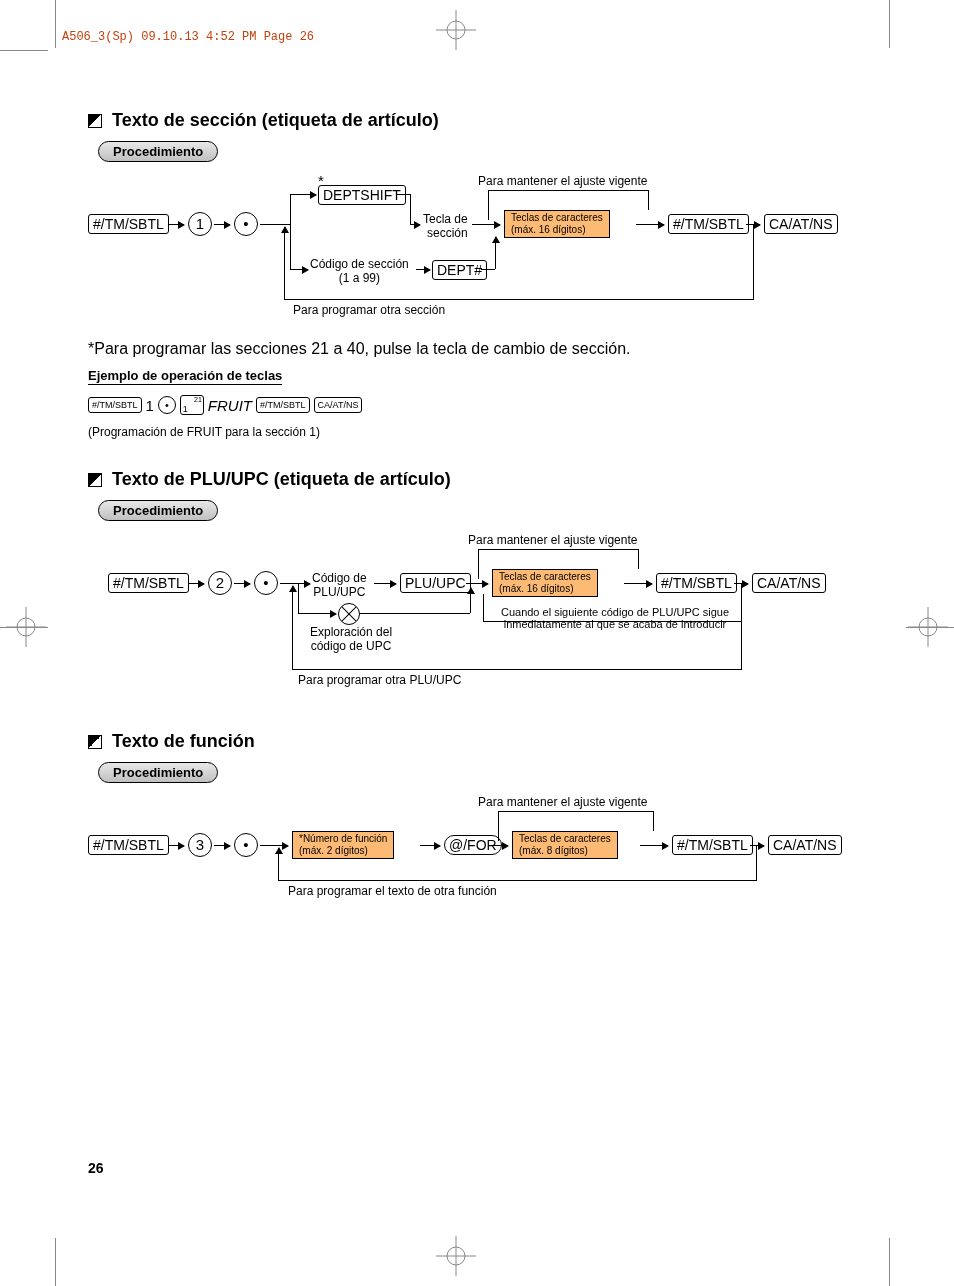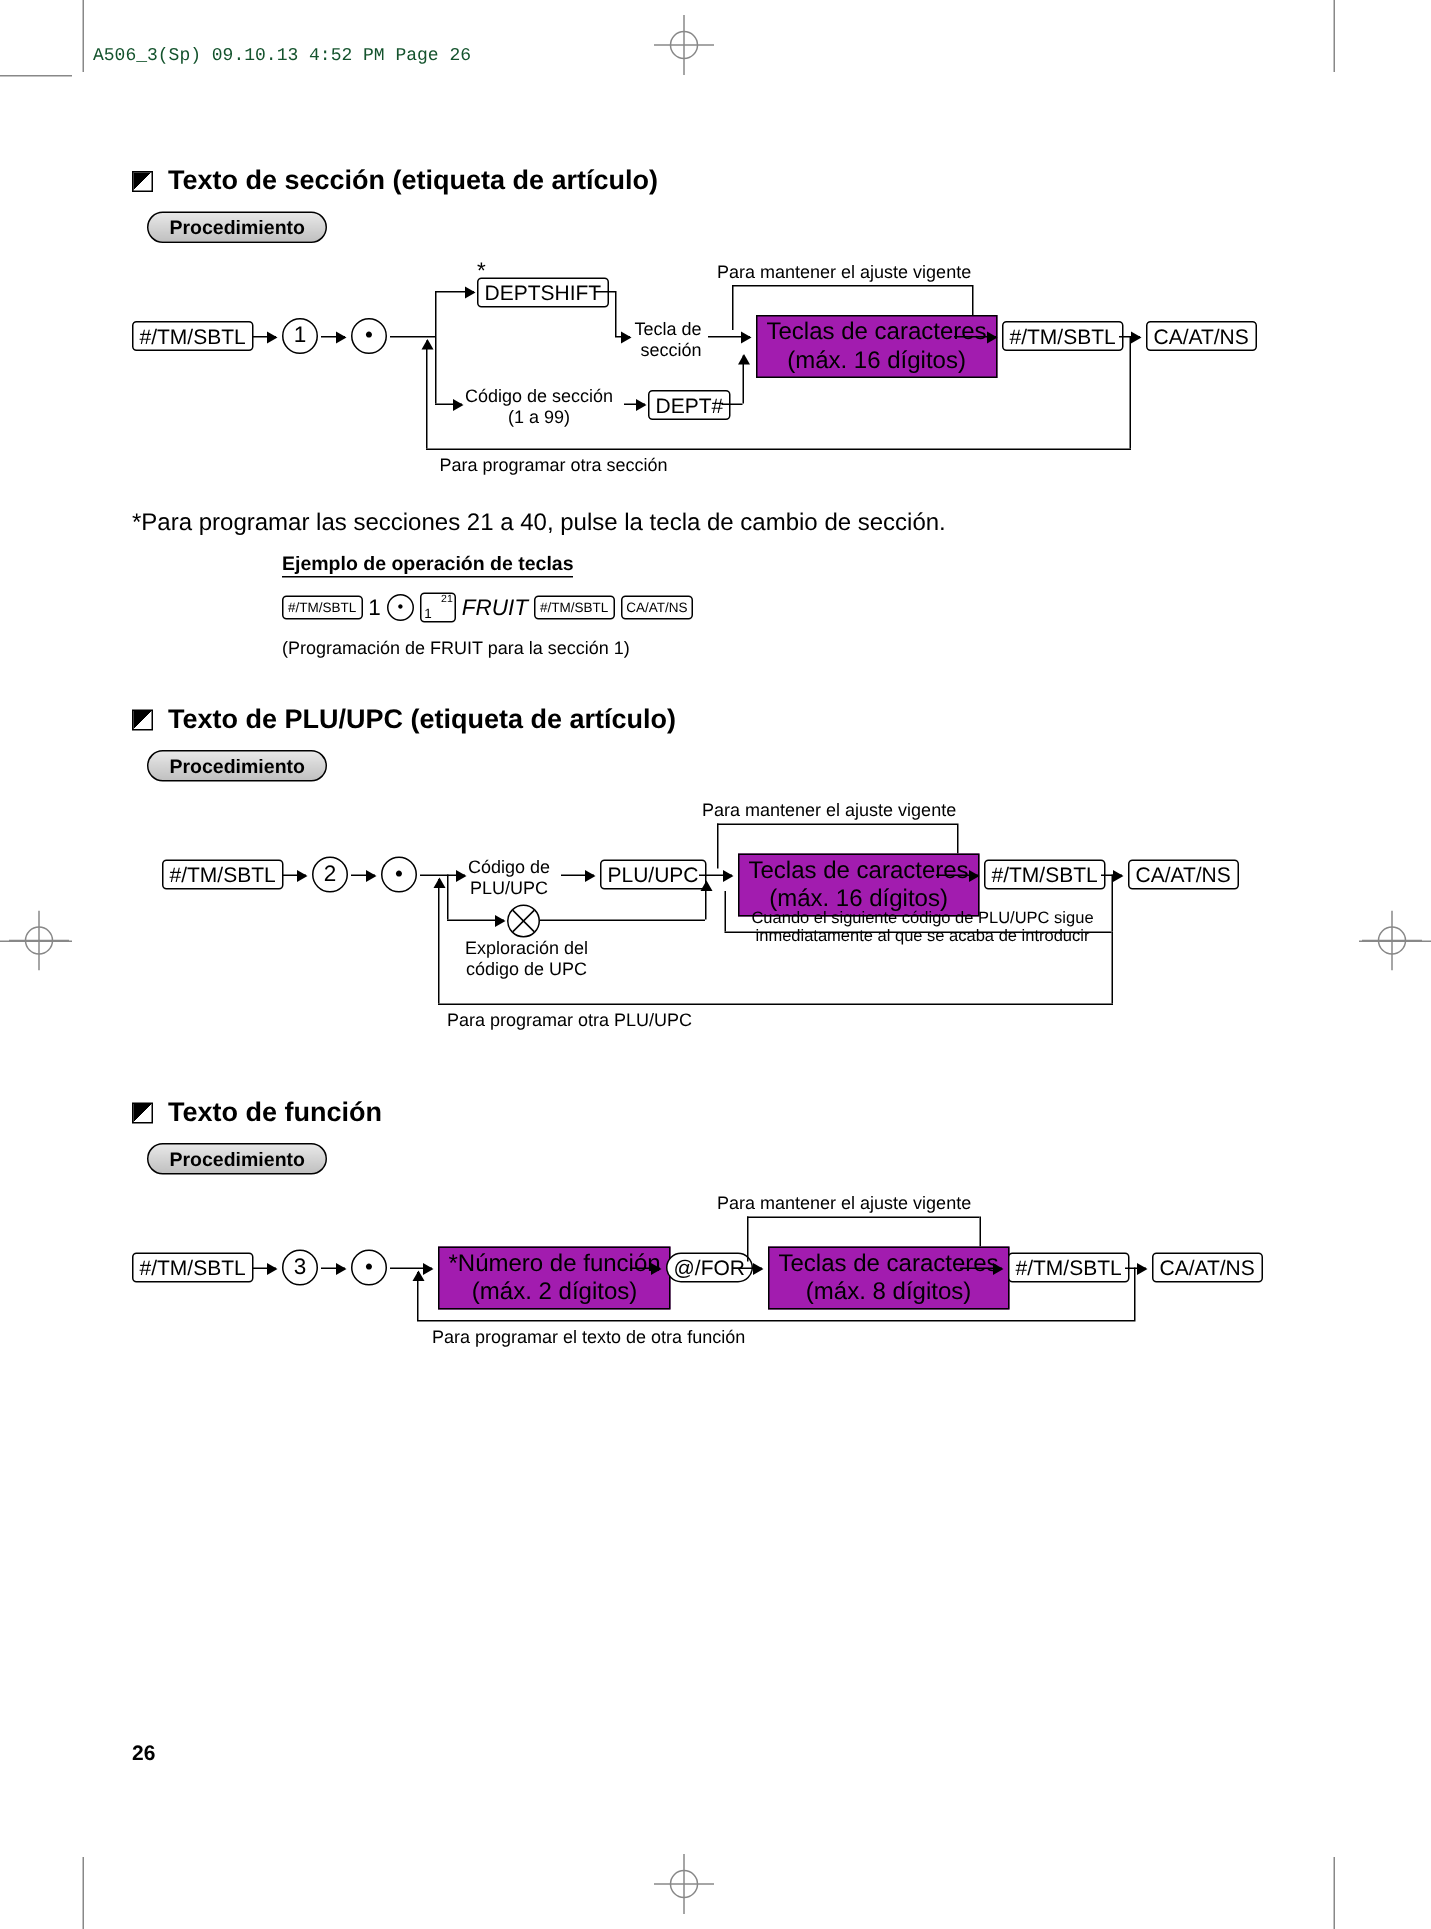--- a/index.html
+++ b/index.html
@@ -11,21 +11,21 @@
     height: 1286px;
     position: relative;
     color: #000;
   }
   .header-line {
     position: absolute;
     top: 30px;
     left: 62px;
     font-family: "Courier New", monospace;
     font-size: 12px;
-    color: #14532d;
+    color: #c2410c;
   }
   .crop-line-v { position: absolute; background: #888; width: 1px; }
   .crop-line-h { position: absolute; background: #888; height: 1px; }
   .reg-mark {
     position: absolute;
     width: 40px;
     height: 40px;
   }
   .reg-mark svg { width: 100%; height: 100%; }
   .content {
@@ -85,24 +85,23 @@
     border-radius: 50%;
     width: 22px; height: 22px;
     text-align: center;
     line-height: 22px;
     font-size: 15px;
   }
   .textbox {
     position: absolute;
     border: 1px solid #000;
     padding: 1px 6px;
-    font-size: 16px;
-    text-align: center;
+    font-size: 10px;
     line-height: 1.2;
-    background: #a21caf;
+    background: #fdba74;
   }
   .label {
     position: absolute;
     font-size: 12px;
     text-align: center;
     white-space: nowrap;
   }
   .arrow-h {
     position: absolute;
     height: 0;
@@ -125,21 +124,20 @@
   }
   .arrow-right::after{
     content:""; position:absolute; right:-1px; top:-4px;
     border-left:7px solid #000; border-top:4px solid transparent; border-bottom:4px solid transparent;
   }
   .footnote {
     font-size: 16px;
     margin: 8px 0 10px 0;
   }
   .example-block {
-    margin-left: 100px;
     font-size: 13px;
   }
   .example-title {
     font-weight: bold;
     border-bottom: 1px solid #000;
     display: inline-block;
     padding-bottom: 1px;
     margin-bottom: 6px;
     font-size: 13px;
   }

